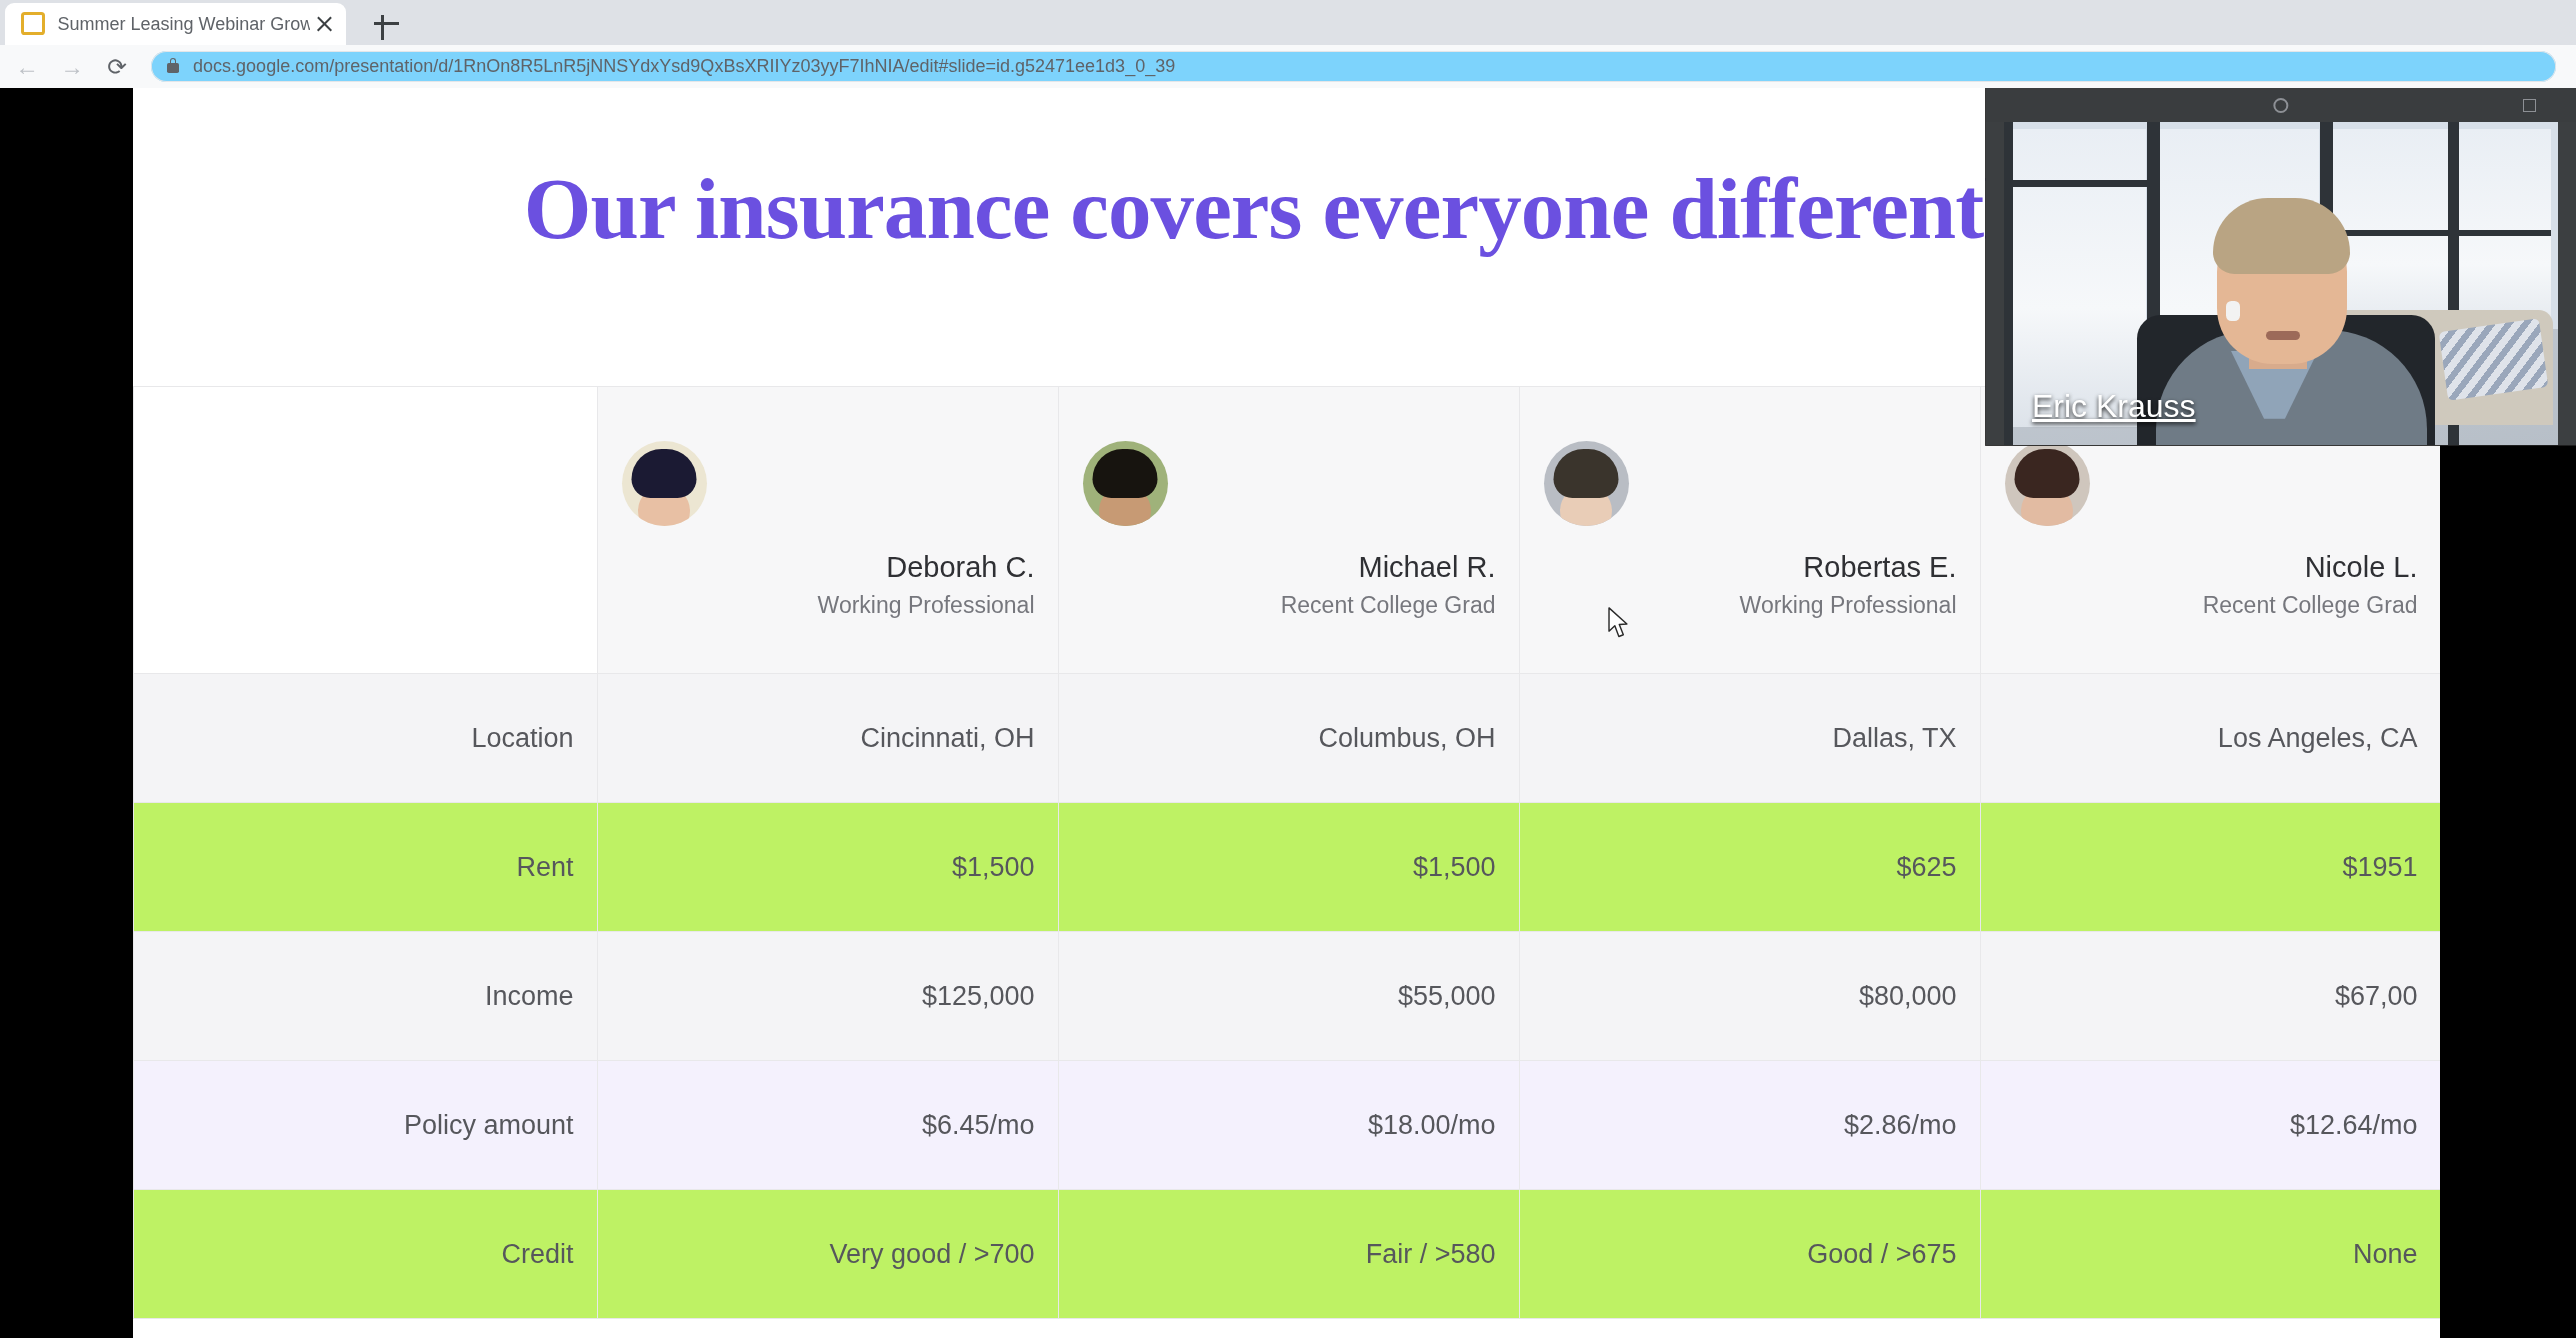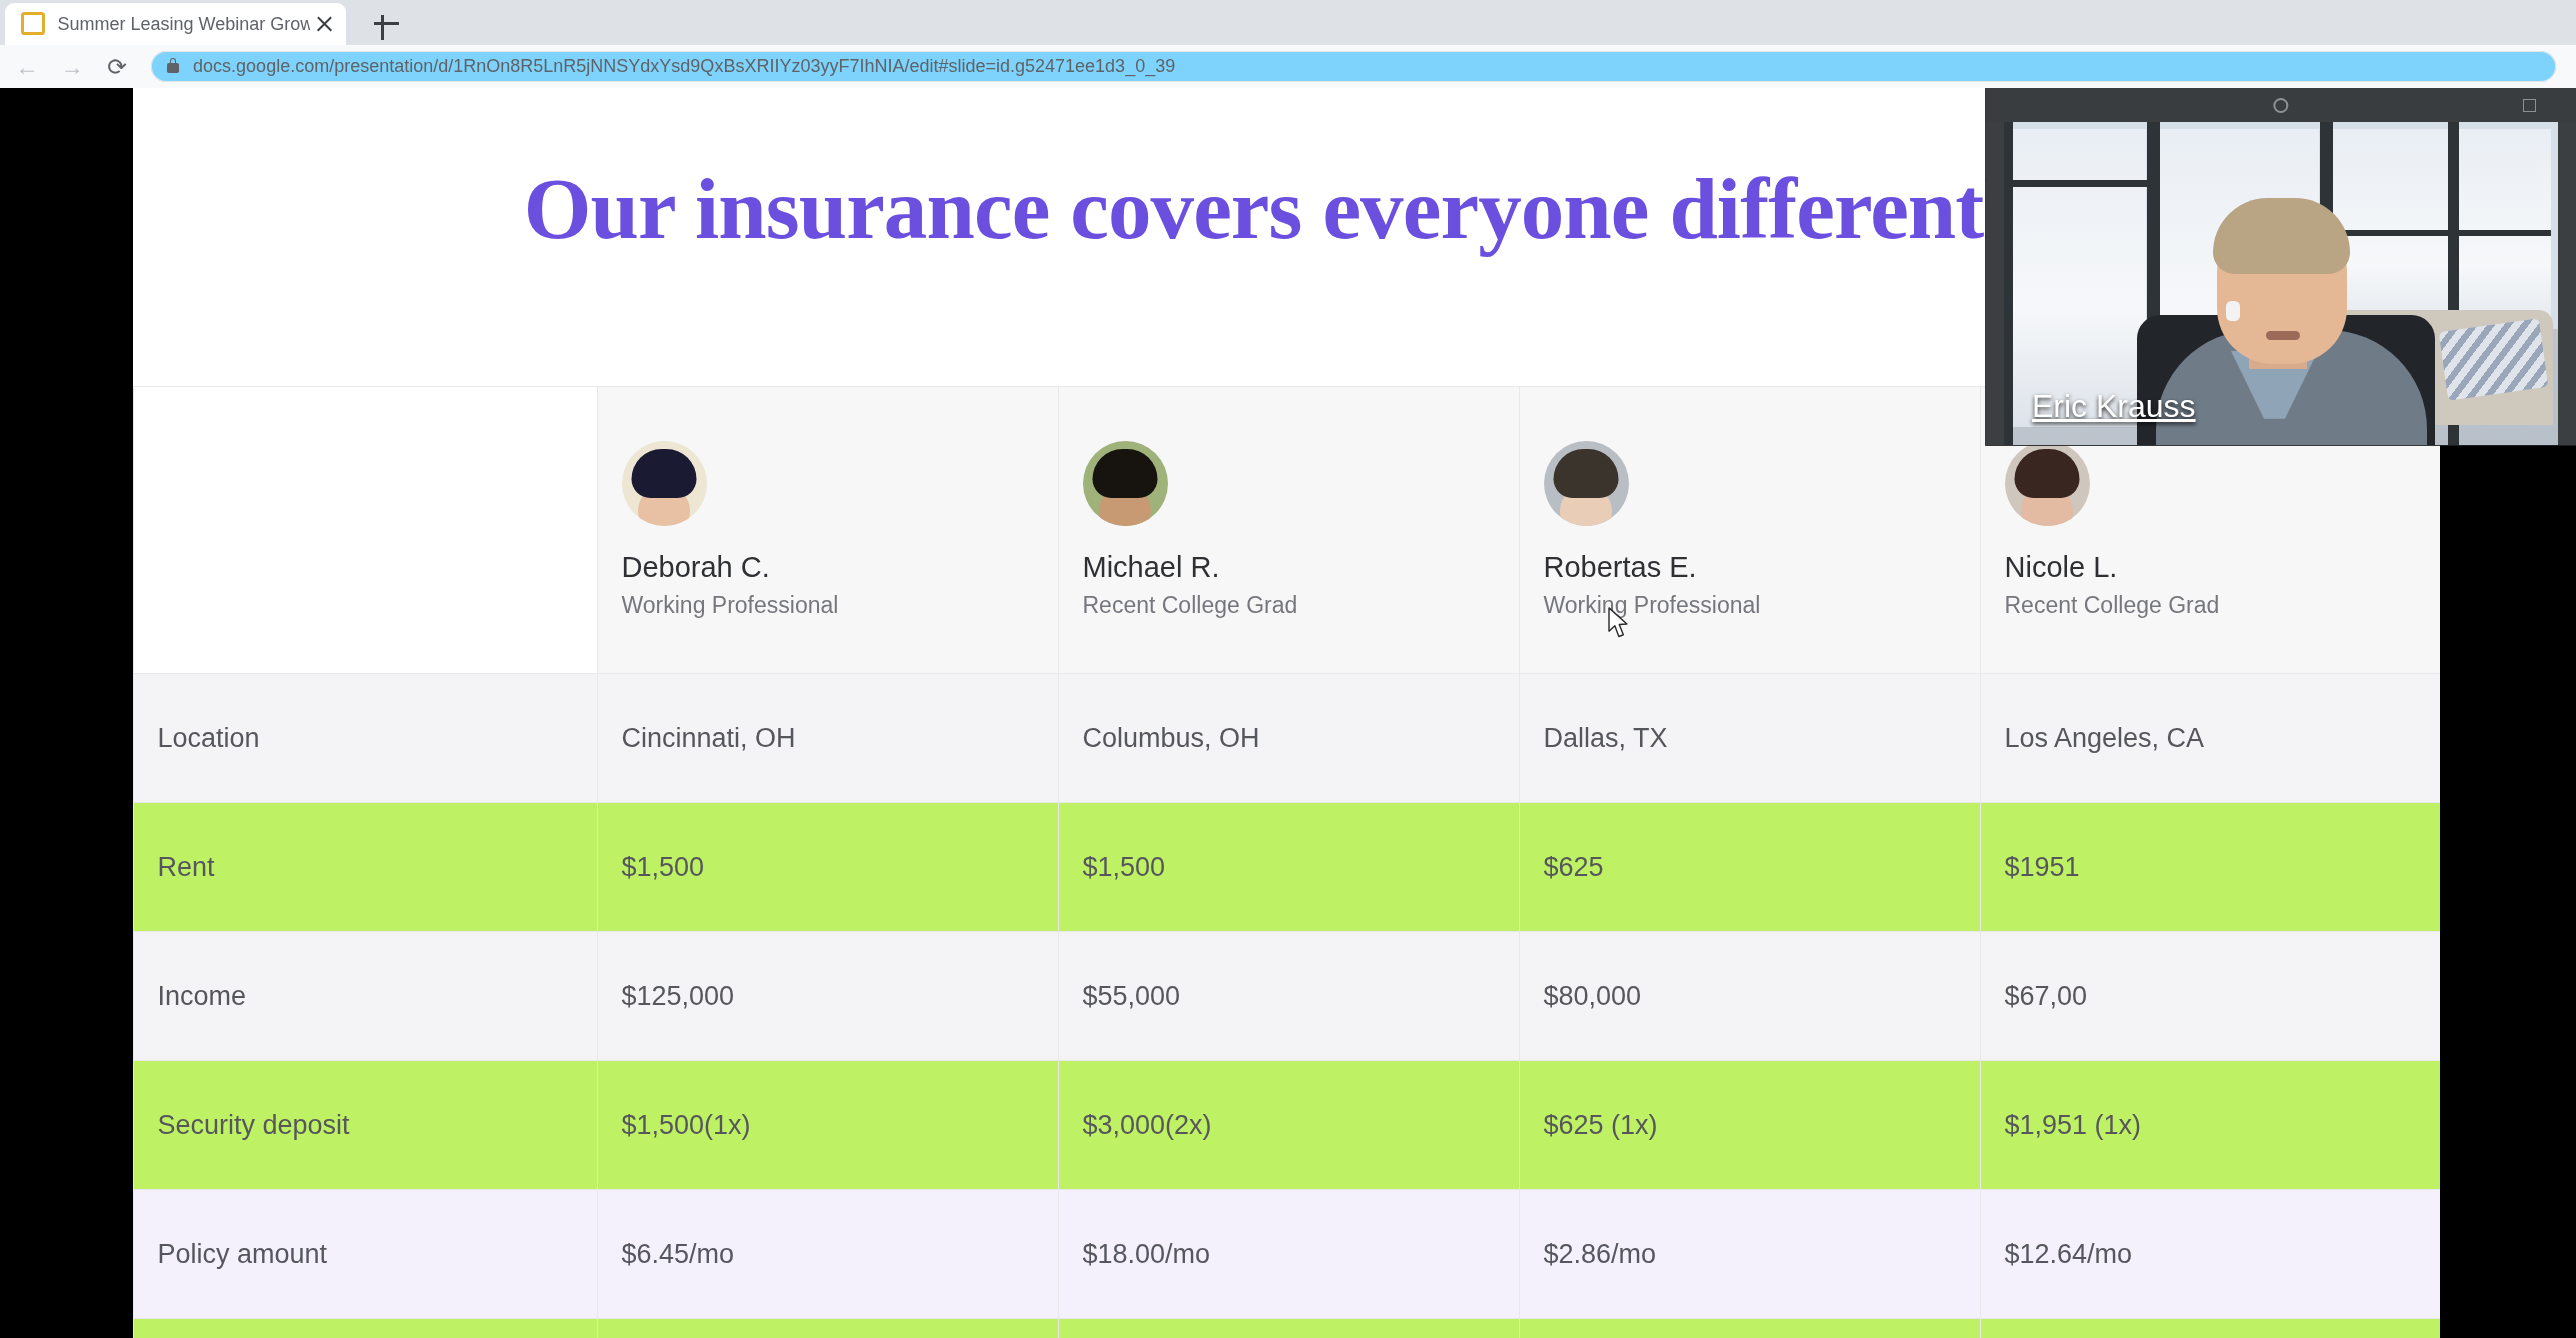--- a/index.html
+++ b/index.html
@@ -210,20 +210,21 @@
   #table col.c-label { width: 464px; }
   #table col.c-data  { width: 461px; }
 
   #table td {
     border: 0.9px solid #e8e8ea;
     padding: 0 23.5px;
     vertical-align: middle;
     color: #56575c;
     font-size: 27px;
     box-sizing: border-box;
+    text-align: right;
   }
 
   
   tr.persona-row td { height: 287px; vertical-align: top; padding-top: 31px; border-top: none; }
   tr.persona-row td.label-cell { background: #ffffff; border: none; }
   tr.persona-row td.persona-cell { background: #f7f7f8; }
 
   .avatar {
     width: 85px; height: 85px;
     border-radius: 50%;
@@ -507,27 +508,20 @@
               <td>$625</td>
               <td>$1951</td>
             </tr>
             <tr class="data-row shaded">
               <td class="label-cell">Income</td>
               <td>$125,000</td>
               <td>$55,000</td>
               <td>$80,000</td>
               <td>$67,00</td>
             </tr>
-            <tr class="data-row plain">
-              <td class="label-cell">Security deposit</td>
-              <td>$1,500(1x)</td>
-              <td>$3,000(2x)</td>
-              <td>$625 (1x)</td>
-              <td>$1,951 (1x)</td>
-            </tr>
             <tr class="highlight-row">
               <td class="label-cell">Policy amount</td>
               <td>$6.45/mo</td>
               <td>$18.00/mo</td>
               <td>$2.86/mo</td>
               <td>$12.64/mo</td>
             </tr>
             <tr class="data-row plain">
               <td class="label-cell">Credit</td>
               <td>Very good / &gt;700</td>

